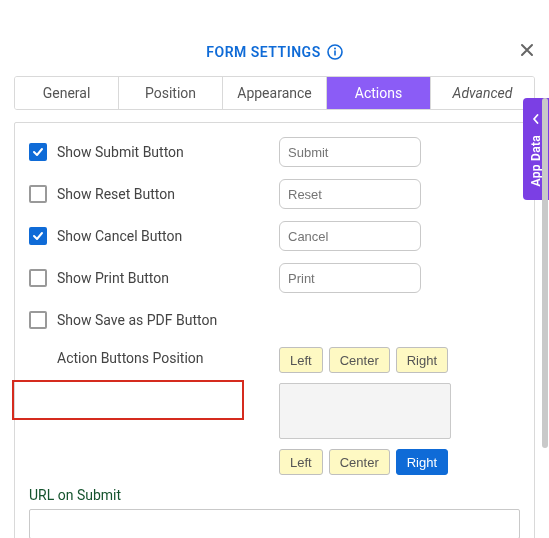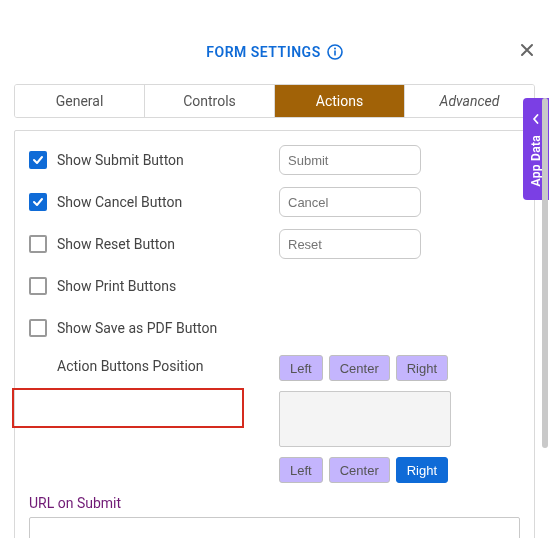--- a/index.html
+++ b/index.html
@@ -35,36 +35,36 @@
     position: absolute;
     right: 14px;
     top: 10px;
     color: #555;
     cursor: pointer;
   }
   .tabs {
     display: flex;
     border: 1px solid #d9d9d9;
     border-radius: 3px;
-    margin: 12px 14px 12px 14px;
+    margin: 4px 14px 12px 14px;
     overflow: hidden;
   }
   .tab {
     flex: 1;
     text-align: center;
     padding: 8px 0;
     font-size: 14px;
     color: #555;
     background: #fff;
     border-right: 1px solid #d9d9d9;
     cursor: pointer;
   }
   .tab:last-child { border-right: none; font-style: italic; }
   .tab.active {
-    background: #a16207;
+    background: #8b5cf6;
     color: #fff;
   }
   .content-wrap {
     position: relative;
     margin: 0 14px 0 14px;
   }
   .panel {
     border: 1px solid #d9d9d9;
     border-radius: 2px;
     padding: 14px 14px 16px 14px;
@@ -126,21 +126,21 @@
     height: 40px;
   }
   .row.indent .left { padding-left: 28px; }
   .btn-group {
     display: flex;
     gap: 6px;
   }
   .seg-btn {
     height: 26px;
     border: 1px solid #bfbfbf;
-    background: #c4b5fd;
+    background: #fef9c3;
     border-radius: 3px;
     padding: 0 10px;
     font-size: 13px;
     color: #555;
     cursor: pointer;
   }
   .seg-btn.active {
     background: #0f6bd7;
     color: #fff;
     border-color: #0f6bd7;
@@ -148,21 +148,21 @@
   .preview-box {
     width: 172px;
     height: 56px;
     border: 1px solid #c9c9c9;
     border-radius: 2px;
     background: #f4f4f4;
     margin-bottom: 10px;
   }
   .section-label {
     font-size: 14px;
-    color: #701a75;
+    color: #14532d;
     margin: 10px 0 6px 0;
   }
   .wide-input {
     width: 100%;
     height: 30px;
     border: 1px solid #c9c9c9;
     border-radius: 2px;
     padding: 0 8px;
     font-size: 13px;
   }
@@ -214,21 +214,22 @@
   </span>
   <span class="close-icon">
     <svg width="16" height="16" viewBox="0 0 16 16">
         <path d="M3 3 L13 13 M13 3 L3 13" stroke="#666" stroke-width="2" stroke-linecap="round"></path>
       </svg>
   </span>
 </div>
 
 <div class="tabs">
   <div class="tab">General</div>
-  <div class="tab">Controls</div>
+  <div class="tab">Position</div>
+  <div class="tab">Appearance</div>
   <div class="tab active">Actions</div>
   <div class="tab">Advanced</div>
 </div>
 
 <div class="content-wrap">
   <div class="panel">
 
     <div class="row">
       <div class="left">
         <span class="checkbox checked">
@@ -238,50 +239,53 @@
         </span>
         <span class="chk-label">Show Submit Button</span>
       </div>
       <div class="right">
         <input class="text-input" placeholder="Submit" style="">
       </div>
     </div>
 
     <div class="row">
       <div class="left">
+        <span class="checkbox unchecked">
+          
+        </span>
+        <span class="chk-label">Show Reset Button</span>
+      </div>
+      <div class="right">
+        <input class="text-input" placeholder="Reset" style="">
+      </div>
+    </div>
+
+    <div class="row">
+      <div class="left">
         <span class="checkbox checked">
           <svg width="12" height="12" viewBox="0 0 12 12">
               <path d="M2 6 L5 9 L10 3" stroke="#fff" stroke-width="2" fill="none" stroke-linecap="round" stroke-linejoin="round"></path>
             </svg>
         </span>
         <span class="chk-label">Show Cancel Button</span>
       </div>
       <div class="right">
         <input class="text-input" placeholder="Cancel" style="">
       </div>
     </div>
 
     <div class="row">
       <div class="left">
         <span class="checkbox unchecked">
           
         </span>
-        <span class="chk-label">Show Reset Button</span>
+        <span class="chk-label">Show Print Button</span>
       </div>
       <div class="right">
-        <input class="text-input" placeholder="Reset" style="">
-      </div>
-    </div>
-
-    <div class="row">
-      <div class="left">
-        <span class="checkbox unchecked">
-          
-        </span>
-        <span class="chk-label">Show Print Buttons</span>
+        <input class="text-input" placeholder="Print" style="">
       </div>
     </div>
 
     <div class="row">
       <div class="left">
         <span class="checkbox unchecked">
           
         </span>
         <span class="chk-label">Show Save as PDF Button</span>
       </div>

